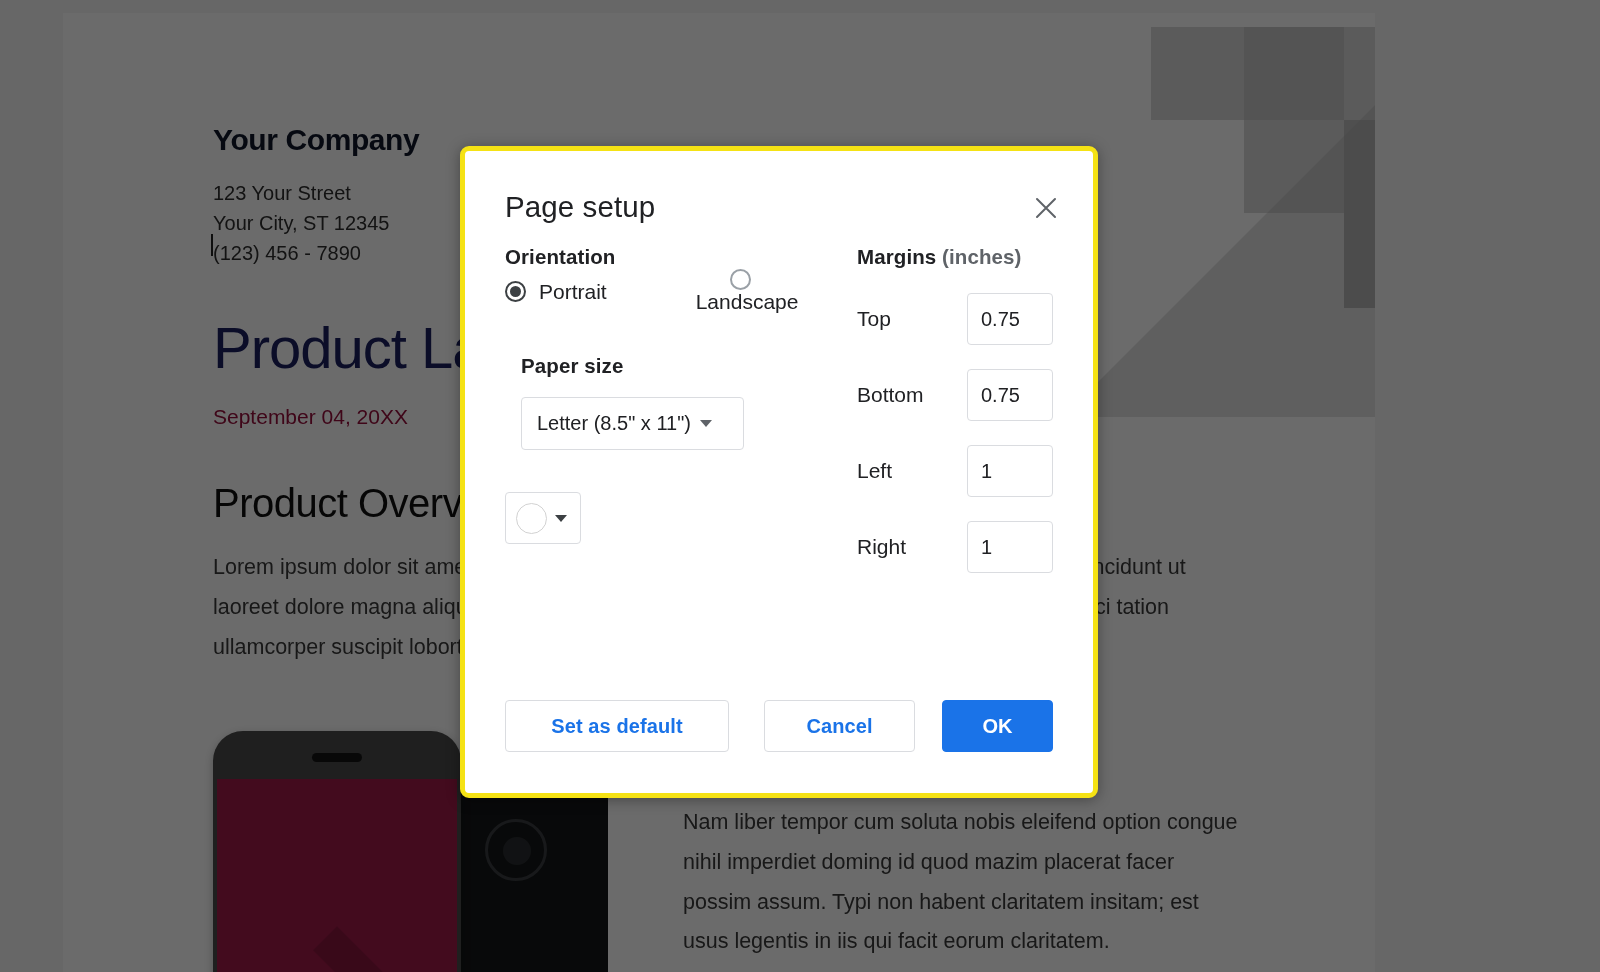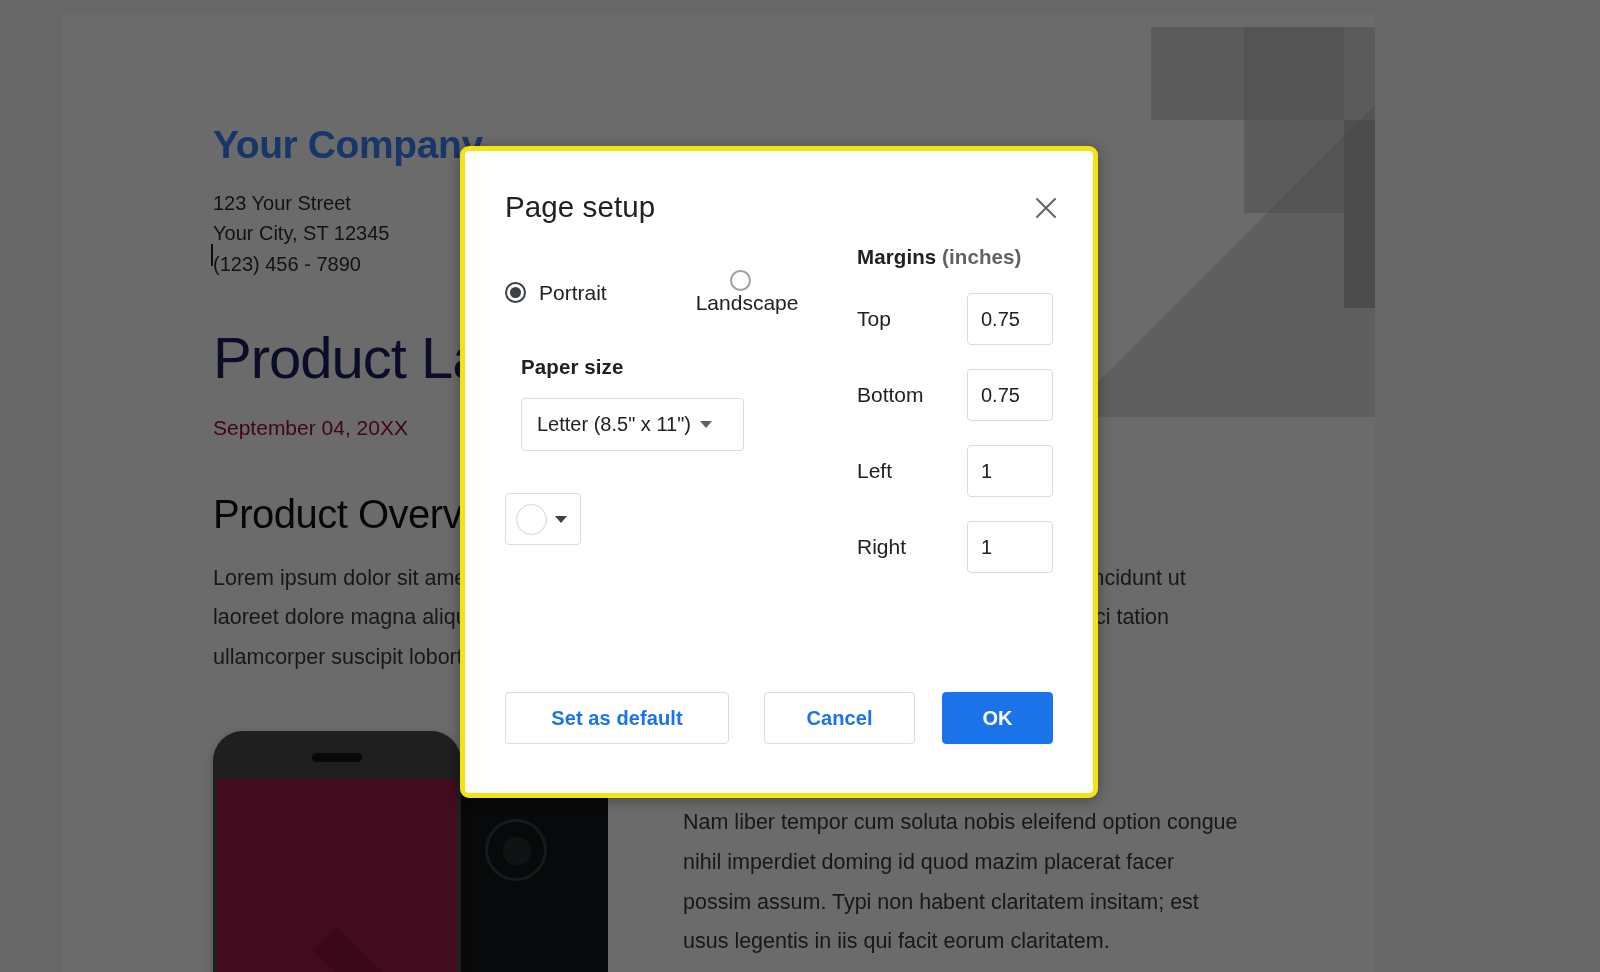--- a/index.html
+++ b/index.html
@@ -56,23 +56,23 @@
   
   .doc-inner {
     position: absolute;
     left: 150px;
     top: 110px;
     width: 1010px;
     z-index: 5;
   }
 
   .company-name {
-    font-size: 39px;
+    font-size: 30px;
     font-weight: bold;
-    color: #3b82f6;
+    color: #0f172a;
     letter-spacing: -0.4px;
     line-height: 1.15;
   }
 
   .addr {
     margin-top: 20px;
     font-size: 20px;
     line-height: 1.52;
     color: #2f2f2f;
     position: relative;
@@ -240,21 +240,20 @@
     letter-spacing: 0.1px;
   }
   .fld-label .sub {
     font-weight: bold;
     color: #5f6368;
   }
 
   .radio-row {
     display: flex;
     align-items: center;
-    margin-top: 25px;
   }
   .radio-opt {
     display: flex;
     align-items: center;
     cursor: pointer;
   }
   .radio-opt + .radio-opt { margin-left: 76px; flex-direction: column; }
   .radio-circ {
     width: 21px;
     height: 21px;
@@ -362,21 +361,21 @@
     font-family: "Liberation Sans", sans-serif;
     background: #fff;
     outline: none;
   }
 
   
   .dlg-foot {
     position: absolute;
     left: 0;
     right: 0;
-    bottom: 49px;
+    bottom: 41px;
     padding: 0 40px;
     display: flex;
     align-items: center;
   }
   .btn {
     height: 52px;
     border-radius: 4px;
     font-size: 20px;
     font-weight: bold;
     font-family: "Liberation Sans", sans-serif;
@@ -462,20 +461,21 @@
         <svg width="24" height="24" viewBox="0 0 24 24" aria-hidden="true">
           <path d="M3 3 L21 21 M21 3 L3 21" stroke="#5f6368" stroke-width="2" fill="none" stroke-linecap="round"></path>
         </svg>
       </div>
     </div>
 
     <div class="dlg-body">
 
       <div class="col-left">
 
+        <div class="fld-label">Orientation</div>
         <div class="radio-row">
           <div class="radio-opt">
             <span class="radio-circ on"></span>
             <span class="radio-txt">Portrait</span>
           </div>
           <div class="radio-opt">
             <span class="radio-circ off"></span>
             <span class="radio-txt">Landscape</span>
           </div>
         </div>

